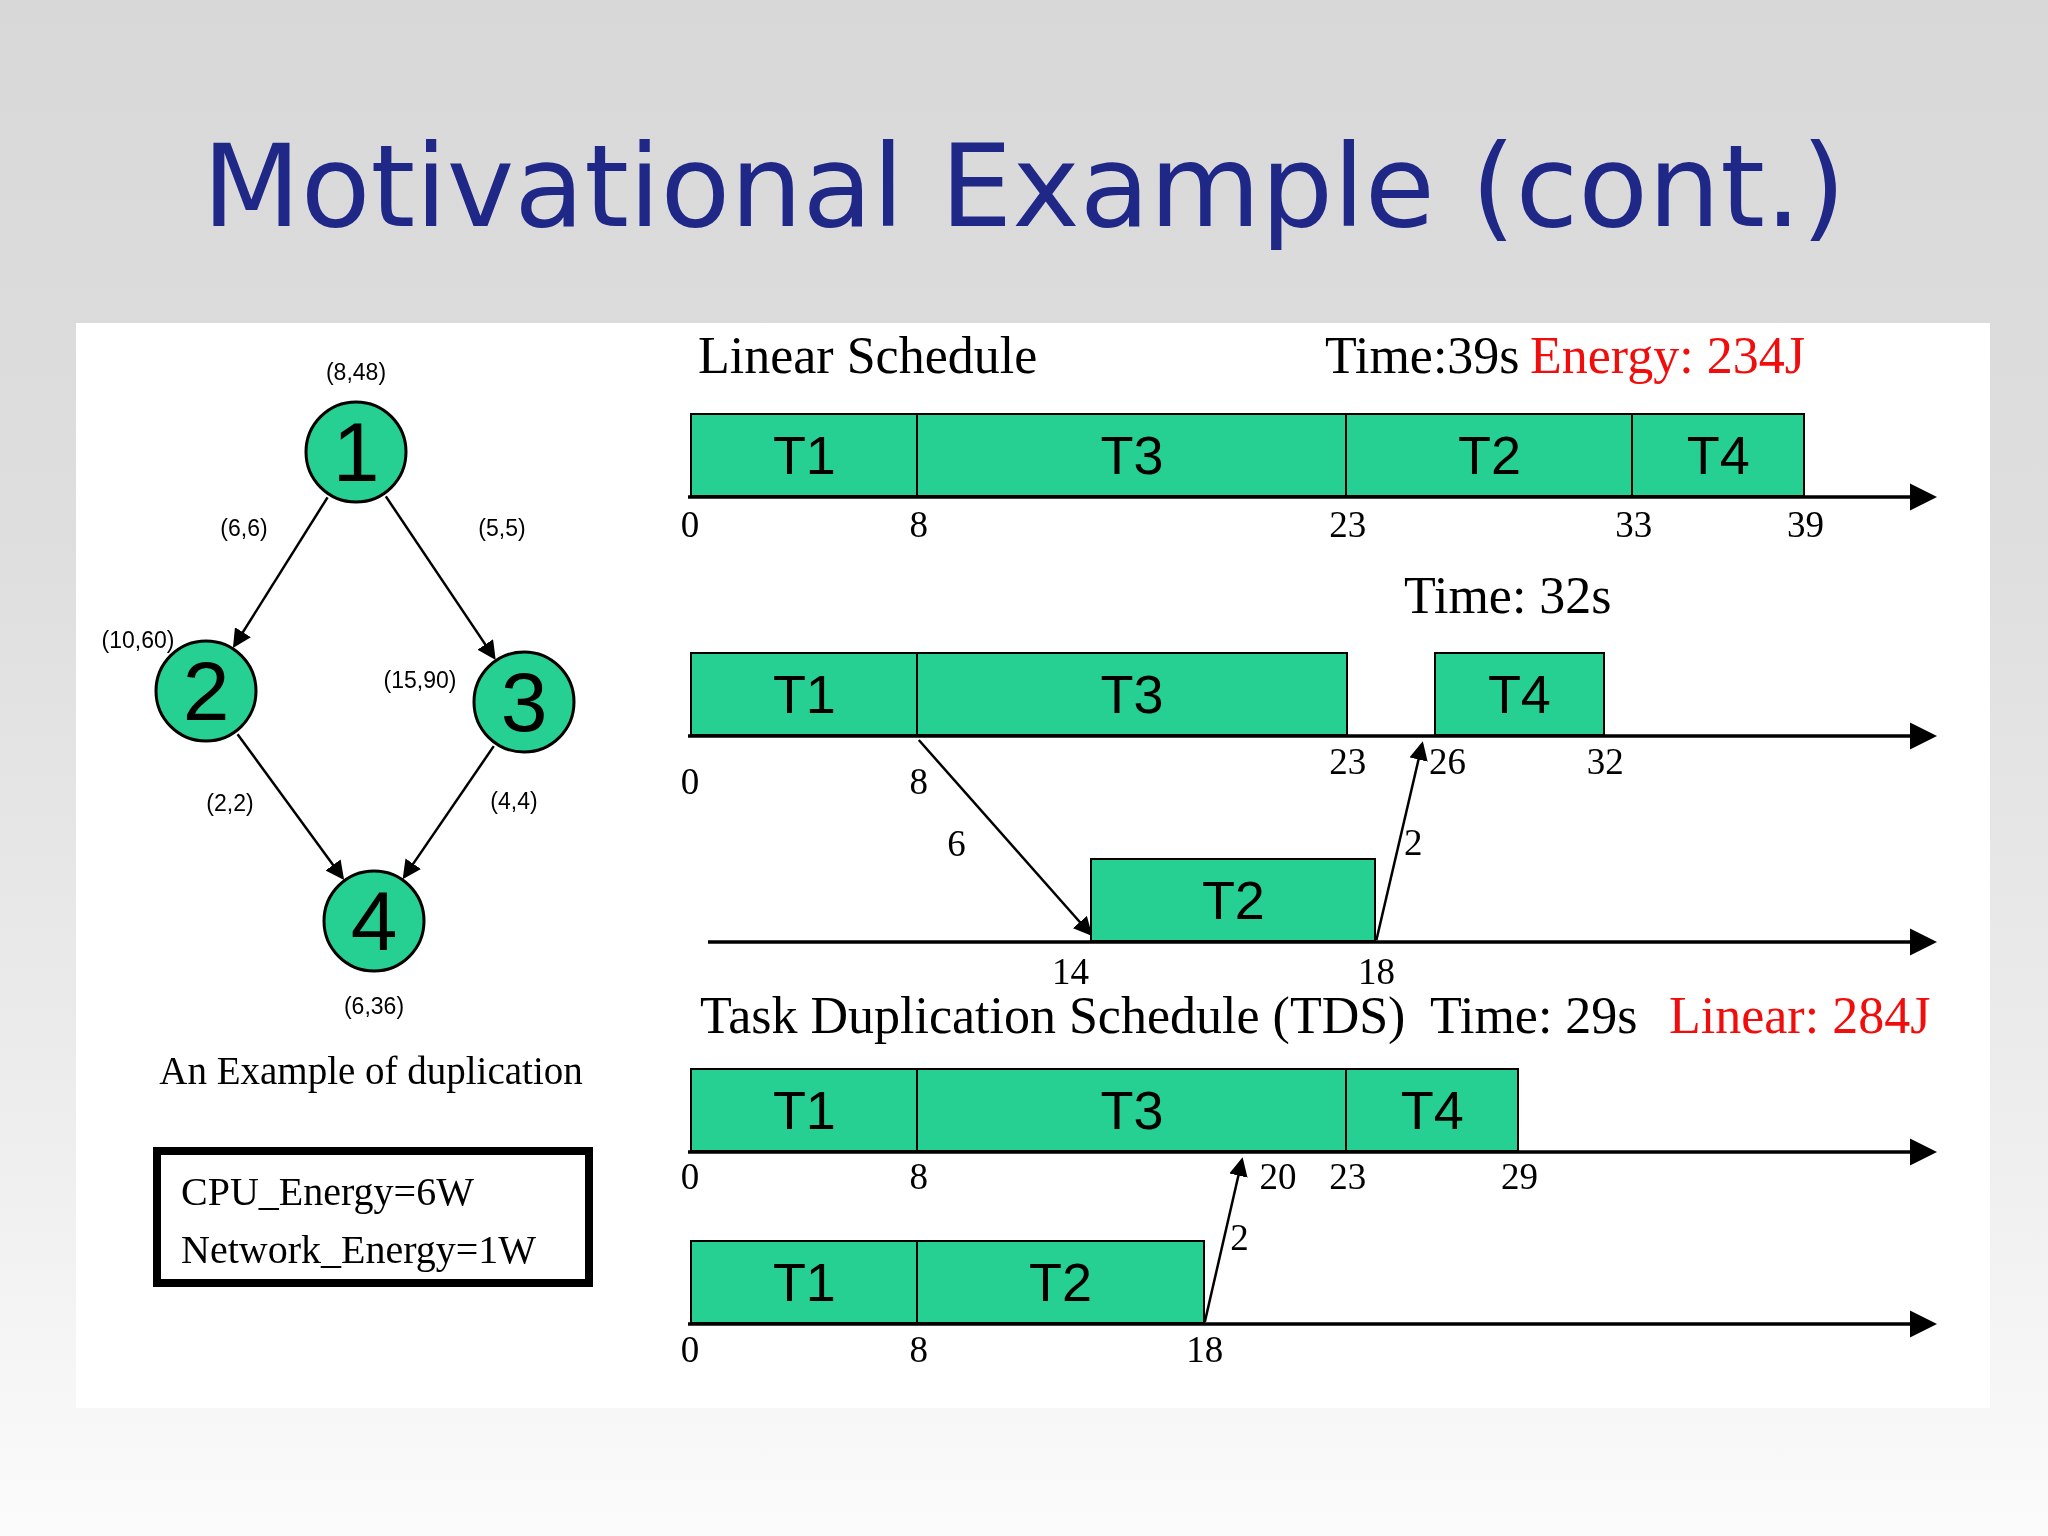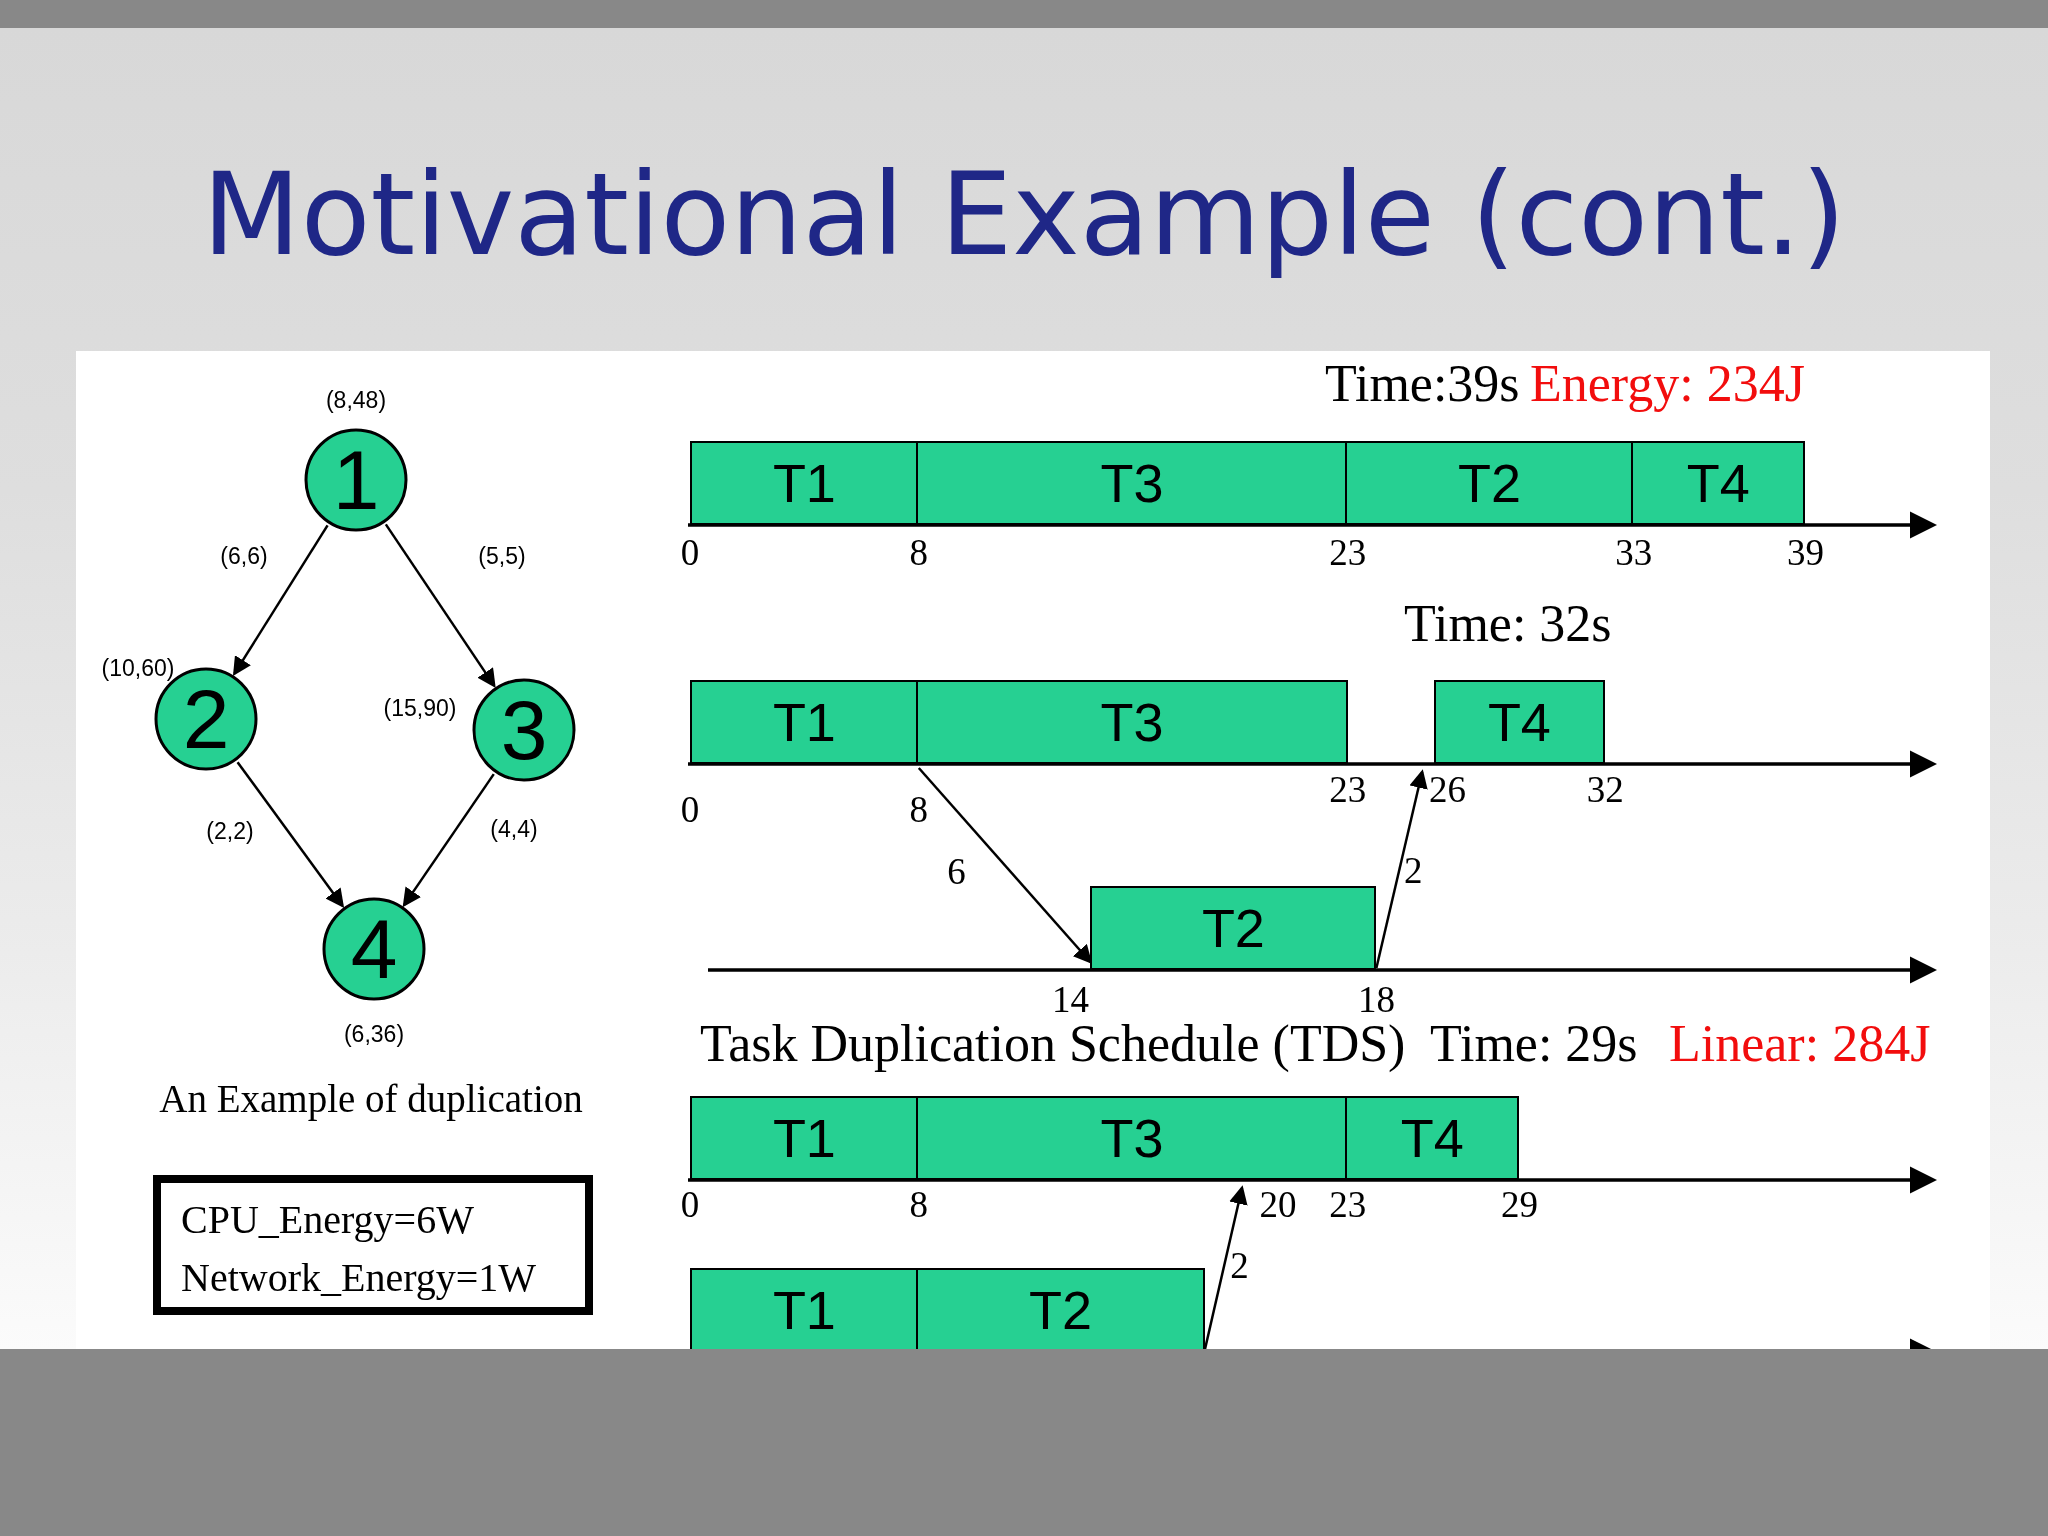--- a/index.html
+++ b/index.html
@@ -1,19 +1,19 @@
 <!DOCTYPE html>
 <html><head>
 <meta charset="utf-8">
 <style>
   html,body{margin:0;padding:0;background:#888;}
   #slide{
-    position:relative;width:2048px;height:1321px;overflow:hidden;
+    position:relative;width:2048px;height:1536px;overflow:hidden;
     background:linear-gradient(180deg,#d8d8d8 0%,#dedede 35%,#ececec 70%,#fbfbfb 100%);
-    font-family:"Liberation Sans",sans-serif;color:#000;margin-top:28px;
+    font-family:"Liberation Sans",sans-serif;color:#000;
   }
   .slide-title{
     position:absolute;top:120px;left:0;width:100%;text-align:center;
     font-family:"DejaVu Sans",sans-serif;font-size:114px;font-weight:400;
     letter-spacing:0px;white-space:nowrap;
   }
   #panel{position:absolute;left:76px;top:323px;width:1914px;height:1085px;background:#ffffff;}
   #overlay{position:absolute;left:0;top:0;width:2048px;height:1536px;pointer-events:none;}
 
   
@@ -104,20 +104,21 @@
   <div class="edge-label" style="left:230px;top:803px">(2,2)</div>
   <div class="edge-label" style="left:514px;top:801px">(4,4)</div>
 
   <div class="graph-caption" style="left:371px;top:1048px">An Example of duplication</div>
 
   <div class="legend-box">
     <span class="legend-line">CPU_Energy=6W</span>
     <span class="legend-line">Network_Energy=1W</span>
   </div>
 
+  <div class="sch-title" style="left:698px;top:326px">Linear Schedule</div>
   <div class="sch-time" style="left:1325px;top:326px">Time:39s</div>
   <div class="sch-energy" style="left: 1530px; top: 326px; color: rgb(242, 13, 13);">Energy: 234J</div>
 
   <div class="sch-time" style="left:1404px;top:566px">Time: 32s</div>
 
   <div class="sch-title" style="left:700px;top:986px">Task Duplication Schedule (TDS)</div>
   <div class="sch-time" style="left:1430px;top:986px">Time: 29s</div>
   <div class="sch-energy" style="left: 1669px; top: 986px; color: rgb(242, 13, 13);">Linear: 284J</div>
 
 <div class="block" style="left: 690px; top: 413px; width: 228.8px; height: 84px; background: rgb(38, 208, 146);">T1</div>

